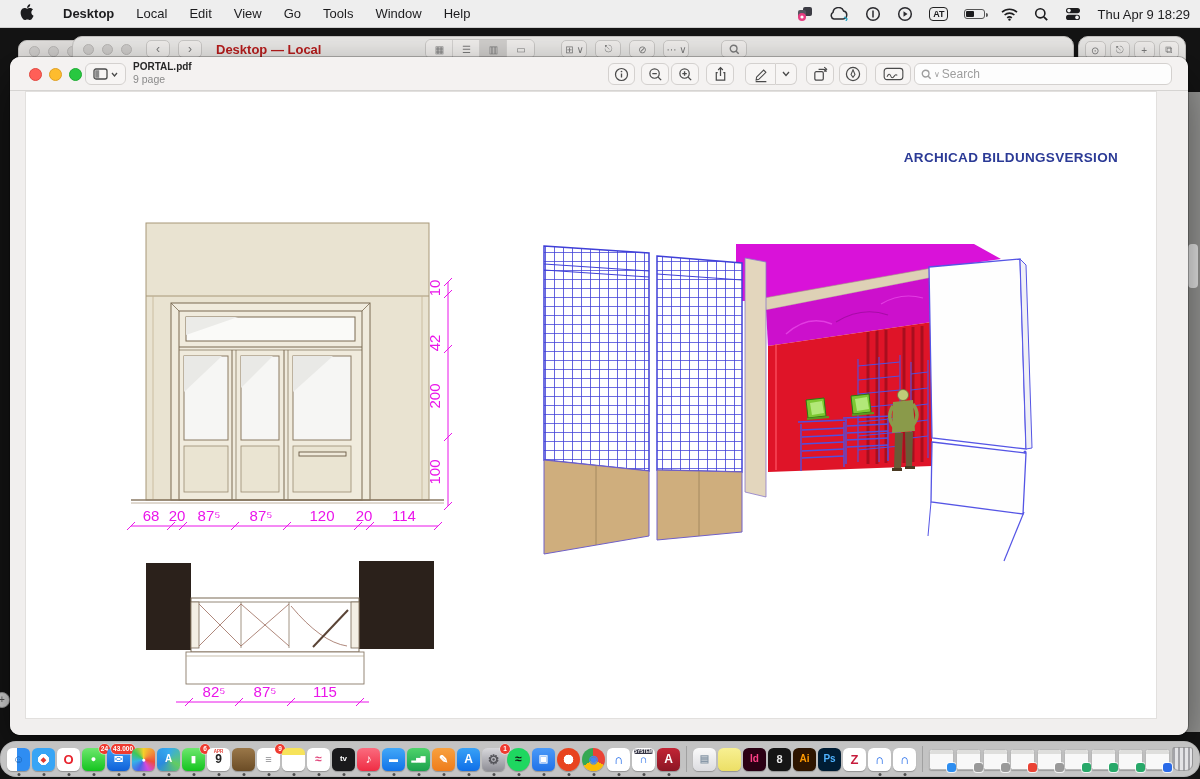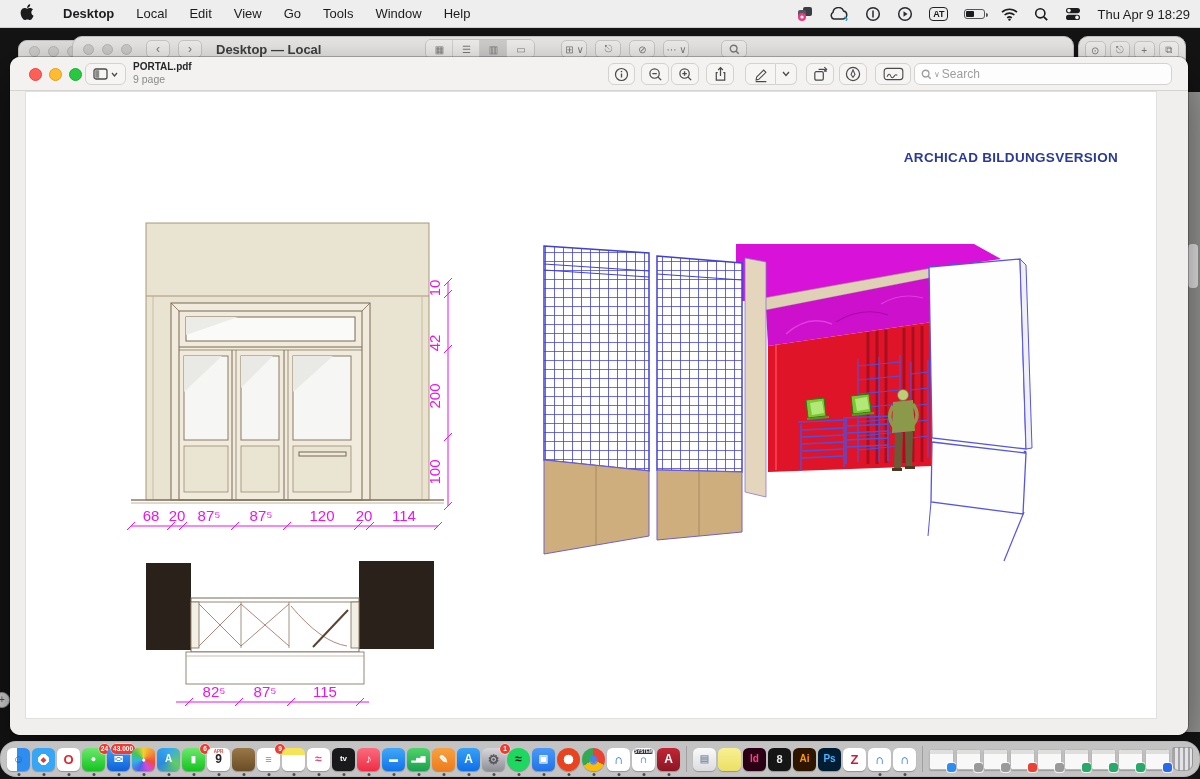--- a/index.html
+++ b/index.html
@@ -21,21 +21,21 @@
   .battery .lvl { position:absolute; left:1px; top:1px; bottom:1px; width:40%; background:#1c1c1e; border-radius:1px; }
   .clock { font-size:13px; }
 
   
   .bgfrag { position:absolute; background:#ecebe9; border:1px solid #c6c4c2; z-index:2; }
   .frag-dots { display:flex; gap:8px; }
   .frag-dot { width:11px; height:11px; border-radius:50%; background:#d3d1cf; border:1px solid #bdbbb9; }
   .finder-bar { display:flex; align-items:center; gap:8px; padding:0 10px; height:100%; color:#5d5d5d; }
   .nav-btn { width:24px; height:18px; border:1px solid #cdcbc9; border-radius:5px; background:#f4f2f0;
     display:flex; align-items:center; justify-content:center; font-size:12px; color:#7a7a7a; }
-  .finder-title { font-size:13px; font-weight:bold; color:#404040; margin-left:6px; }
+  .finder-title { font-size:13px; font-weight:bold; color:#b91c1c; margin-left:6px; }
   .seg { display:flex; border:1px solid #cdcbc9; border-radius:6px; overflow:hidden; margin-left:96px; }
   .seg-cell { width:27px; height:18px; display:flex; align-items:center; justify-content:center; font-size:10px; color:#7d7d7d; background:#f4f2f0; border-right:1px solid #d8d6d4; }
   .seg-cell:last-child { border-right:none; }
   .seg-cell.sel { background:#d4d2d0; }
   .mini-btn { width:26px; height:18px; border:1px solid #cdcbc9; border-radius:5px; background:#f4f2f0;
     display:flex; align-items:center; justify-content:center; font-size:10px; color:#7d7d7d; }
   .right-sliver { position:absolute; right:0; top:92px; width:14px; height:640px; background:#9b9b99; z-index:1; }
   .sliver-btn { position:absolute; right:2px; top:152px; width:10px; height:44px; background:#efefef; border-radius:4px; }
   .corner-zoom { position:absolute; left:-6px; top:692px; width:16px; height:16px; background:#dcdcdc; border:1px solid #9a9a9a;
     border-radius:50%; z-index:3; font-size:10px; color:#555; text-align:center; line-height:14px; }

